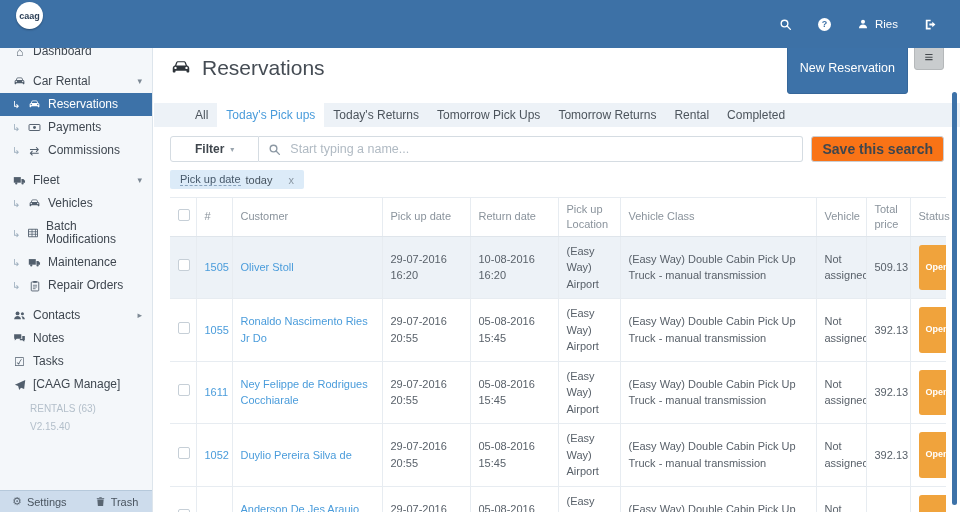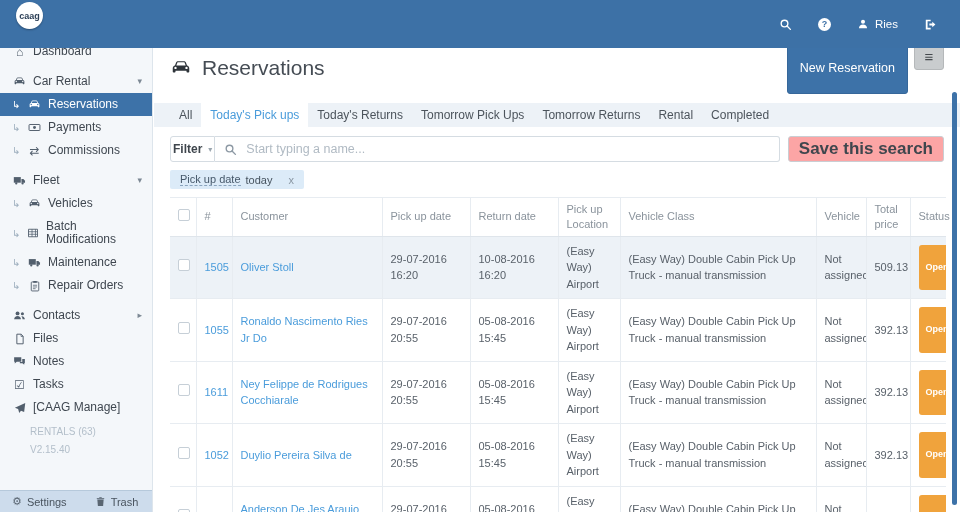--- a/index.html
+++ b/index.html
@@ -37,33 +37,33 @@
 
   
   .main { position:absolute; left:154px; top:32px; right:0; bottom:0; background:#fff; overflow:hidden; }
   .main-header { display:flex; align-items:center; padding:10px 16px 9px; }
   .page-title { display:flex; align-items:center; gap:10px; font-size:21px; color:#454c54; }
   .title-ico { color:#2e343a; }
   .header-actions { margin-left:auto; display:flex; gap:6px; }
   .btn-primary { background:#3d72a8; color:#fff; border:1px solid #36679a; border-radius:3px; font-size:12.5px; padding:18px 12px; cursor:pointer; }
   .btn-gear { width:30px; height:28px; background:#c9ccce; border:1px solid #b5b8ba; border-radius:3px; color:#45494d; font-size:15px; cursor:pointer; }
 
-  .tabs { background:#edf2f7; display:flex; padding-left:16px; font-size:12px; color:#4c545c; height:24px; }
+  .tabs { background:#edf2f7; display:flex; padding-left:32px; font-size:12px; color:#4c545c; height:24px; }
   .tab { padding:5px 9px; cursor:pointer; white-space:nowrap; }
   .tab.active { background:#fff; color:#4a9cdb; }
 
   .filter-row { display:flex; align-items:center; margin:9px 16px 0; }
   .filter-btn { display:flex; align-items:center; gap:6px; border:1px solid #d5dce2; background:#fff; border-radius:3px 0 0 3px;
-                padding:0 2px; font-size:12px; font-weight:bold; color:#3f464d; height:26px; cursor:pointer; }
+                padding:0 24px; font-size:12px; font-weight:bold; color:#3f464d; height:26px; cursor:pointer; }
   .filter-btn .dd { color:#9aa5ae; font-size:8px; }
   .search-box { flex:1; display:flex; align-items:center; gap:9px; border:1px solid #d5dce2; border-left:none; padding:0 9px;
                 height:26px; border-radius:0 3px 3px 0; color:#8d99a4; margin-right:8px; }
   .search-box input { border:none; outline:none; flex:1; font-size:12.5px; font-family:inherit; color:#4c545c; background:transparent; }
   .search-box input::placeholder { color:#b0bac3; }
-  .save-search { border:1px solid #c9ced3; background:#fca5a5; border-radius:3px; font-size:17px; font-weight:bold; color:#3f464d;
+  .save-search { border:1px solid #c9ced3; background:#f97316; border-radius:3px; font-size:14px; font-weight:bold; color:#3f464d;
                  padding:0 10px; height:26px; cursor:pointer; }
 
   .tag-row { margin:7px 16px 8px; }
   .filter-tag { display:inline-flex; align-items:center; background:#dcebf8; border-radius:2px; padding:3px 10px; font-size:11px; color:#46535f; }
   .tag-field { color:#46586a; border-bottom:1px dashed #8aa4bd; cursor:pointer; margin-right:5px; }
   .tag-x { margin-left:16px; color:#8a97a3; cursor:pointer; }
 
   .table-wrap { margin:0 16px; }
   table { width:100%; border-collapse:collapse; table-layout:fixed; font-size:11px; }
   thead th { font-weight:normal; color:#8a939c; text-align:left; padding:4px 8px; border-bottom:1px solid #dfe5eb;
@@ -216,29 +216,20 @@
         <span class="nav-ico">
           <svg width="13" height="13" viewBox="0 0 16 16" fill="currentColor">
             <circle cx="5.6" cy="5.4" r="2.4"></circle>
             <path d="M1.4 12.6c0-2.3 1.9-4.1 4.2-4.1s4.2 1.8 4.2 4.1z"></path>
             <circle cx="11.6" cy="5.8" r="1.9"></circle>
             <path d="M11 8.8c2 .1 3.6 1.8 3.6 3.8h-2.9c0-1.4-.6-2.7-1.5-3.6.2-.1.5-.2.8-.2z"></path>
           </svg>
         </span>
         <span>Contacts</span>
         <span class="caret">▸</span>
-      </div>
-      <div class="nav-item">
-        <span class="nav-ico">
-          <svg width="12" height="12" viewBox="0 0 16 16">
-            <path d="M3.8 1.6h5.8l2.6 2.8v10H3.8z" fill="none" stroke="currentColor" stroke-width="1.3"></path>
-            <path d="M9.4 1.8v2.8h2.8" fill="none" stroke="currentColor" stroke-width="1"></path>
-          </svg>
-        </span>
-        <span>Files</span>
       </div>
       <div class="nav-item">
         <span class="nav-ico">
           <svg width="13" height="13" viewBox="0 0 16 16" fill="currentColor">
             <path d="M1.4 2.8h8.8v5.6H4.6L2.2 10.5V8.4h-.8z"></path>
             <path d="M11.4 4.8h3.2v5.2h-.8v1.9l-2.2-1.9H8.4V8.6h3z"></path>
           </svg>
         </span>
         <span>Notes</span>
       </div>

